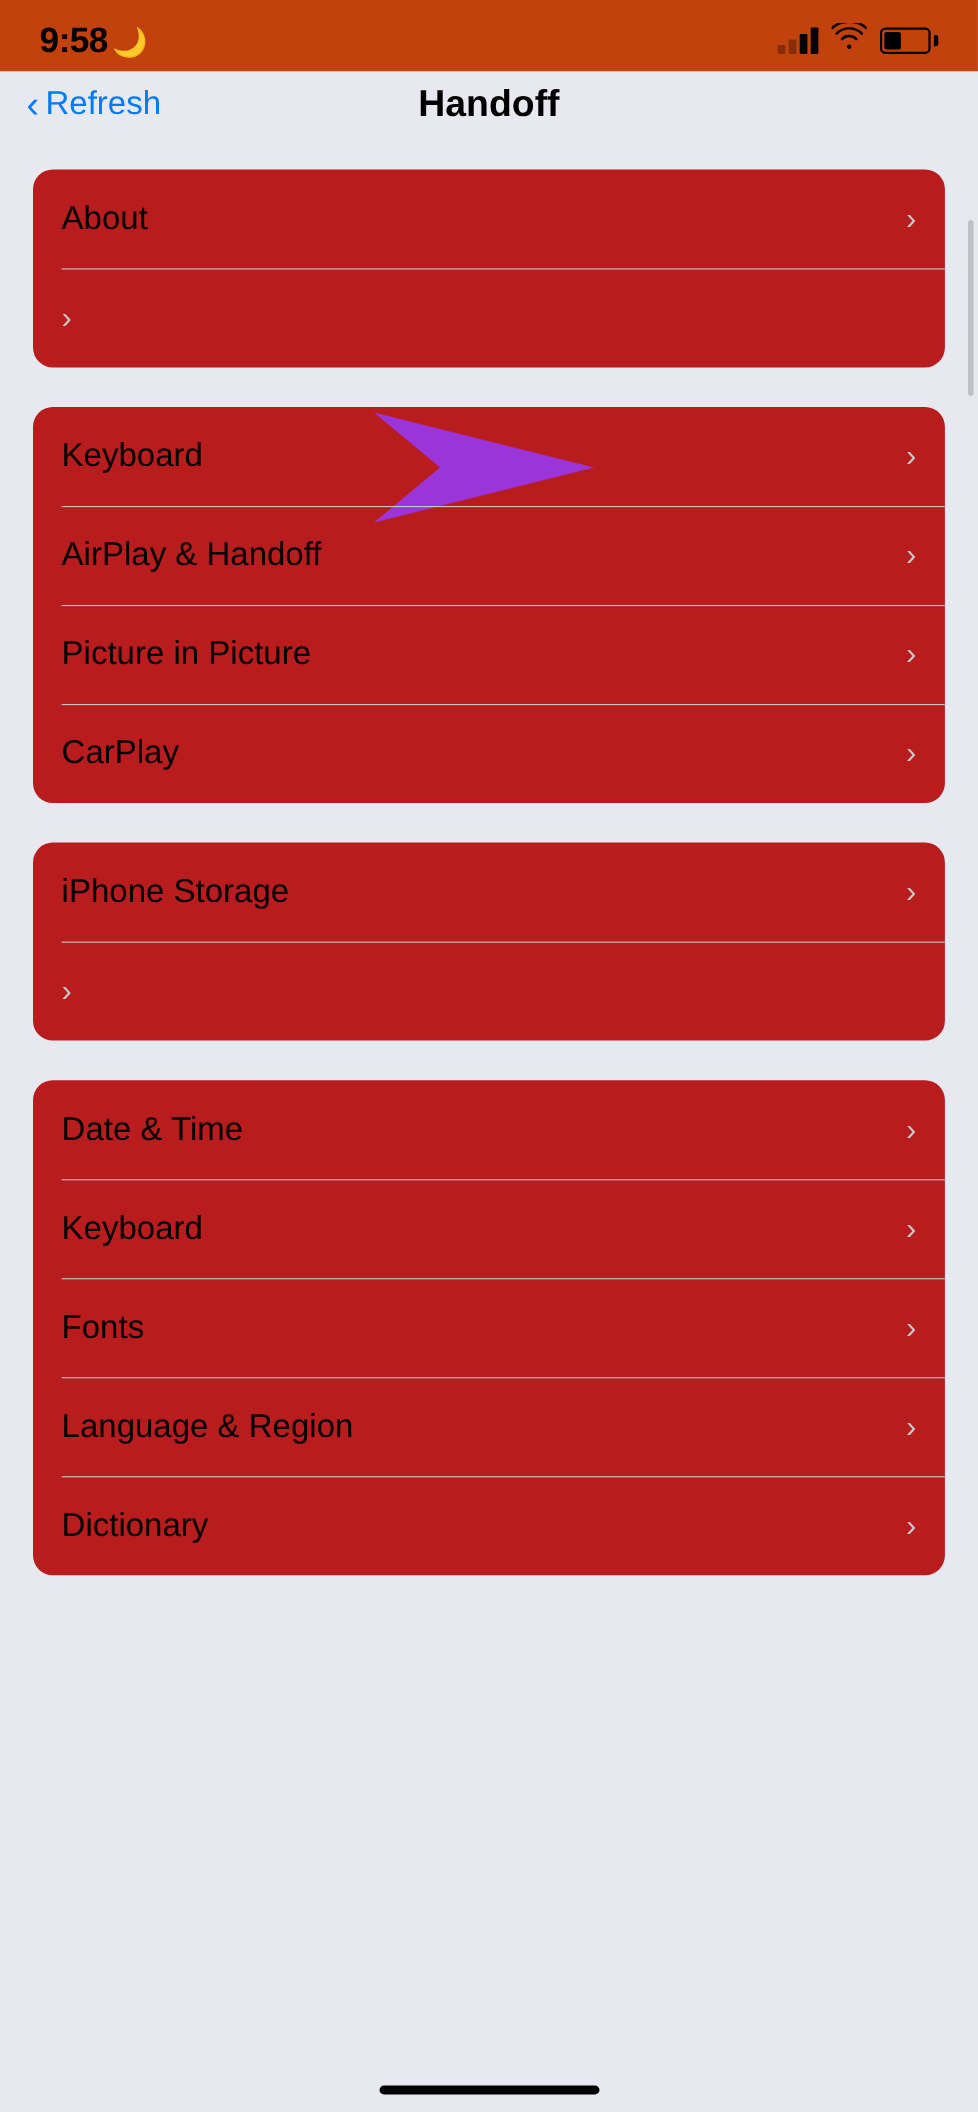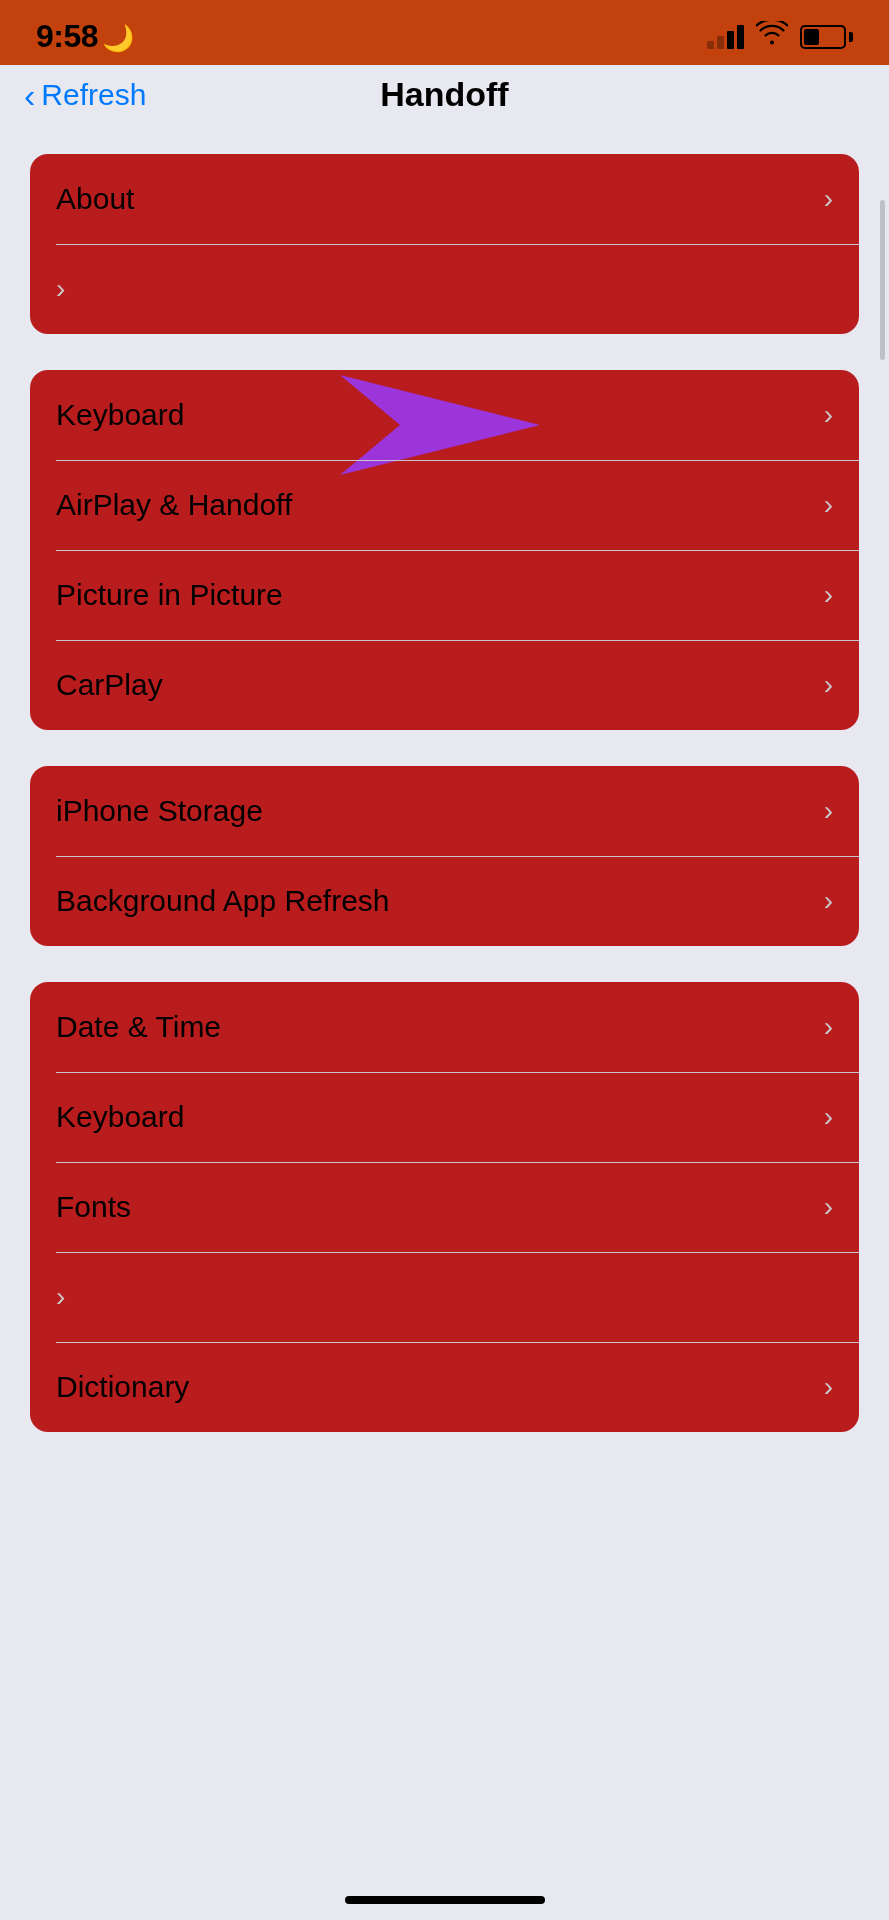--- a/index.html
+++ b/index.html
@@ -297,39 +297,39 @@
       <span class="chevron-right">›</span>
     </div>
   </div>
 
   <div class="settings-section">
     <div class="settings-item">
       <span class="settings-item-label">iPhone Storage</span>
       <span class="chevron-right">›</span>
     </div>
     <div class="settings-item">
-      <span class="settings-item-label">Background App Refresh</span>
       <span class="chevron-right">›</span>
     </div>
   </div>
 
   <div class="settings-section">
     <div class="settings-item">
       <span class="settings-item-label">Date &amp; Time</span>
       <span class="chevron-right">›</span>
     </div>
     <div class="settings-item">
       <span class="settings-item-label">Keyboard</span>
       <span class="chevron-right">›</span>
     </div>
     <div class="settings-item">
       <span class="settings-item-label">Fonts</span>
       <span class="chevron-right">›</span>
     </div>
     <div class="settings-item">
+      <span class="settings-item-label">Language &amp; Region</span>
       <span class="chevron-right">›</span>
     </div>
     <div class="settings-item">
       <span class="settings-item-label">Dictionary</span>
       <span class="chevron-right">›</span>
     </div>
   </div>
 
 </div>
 

